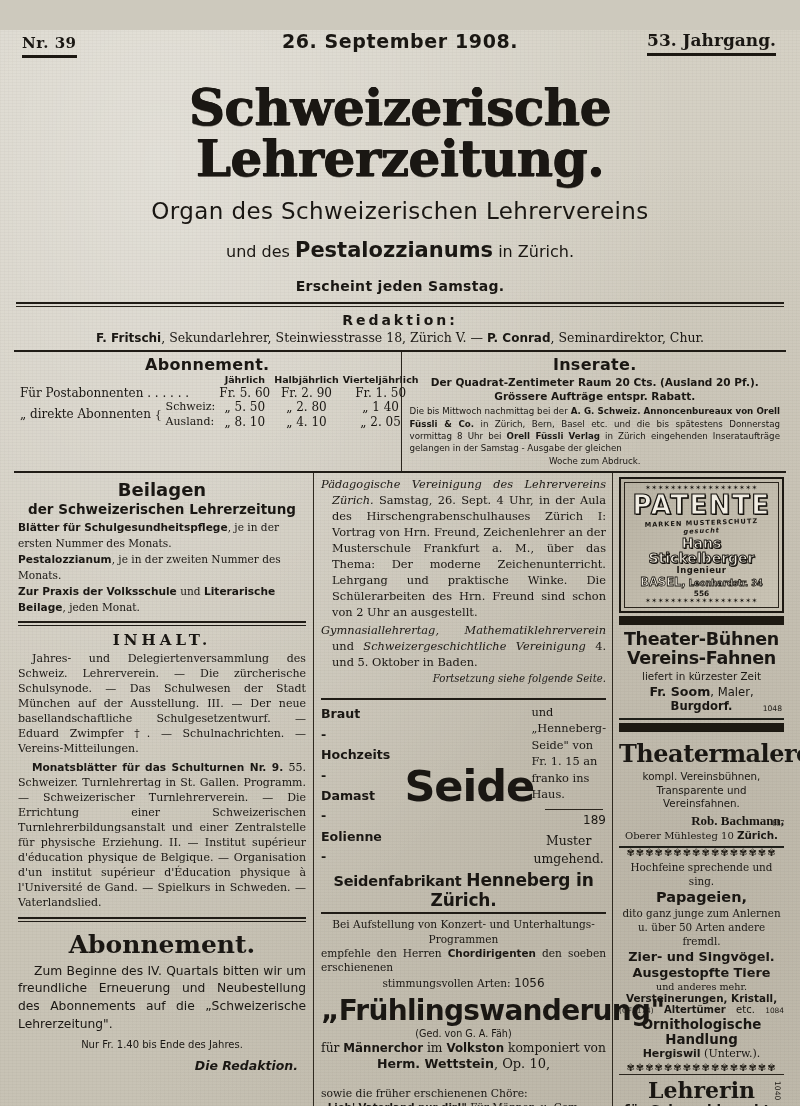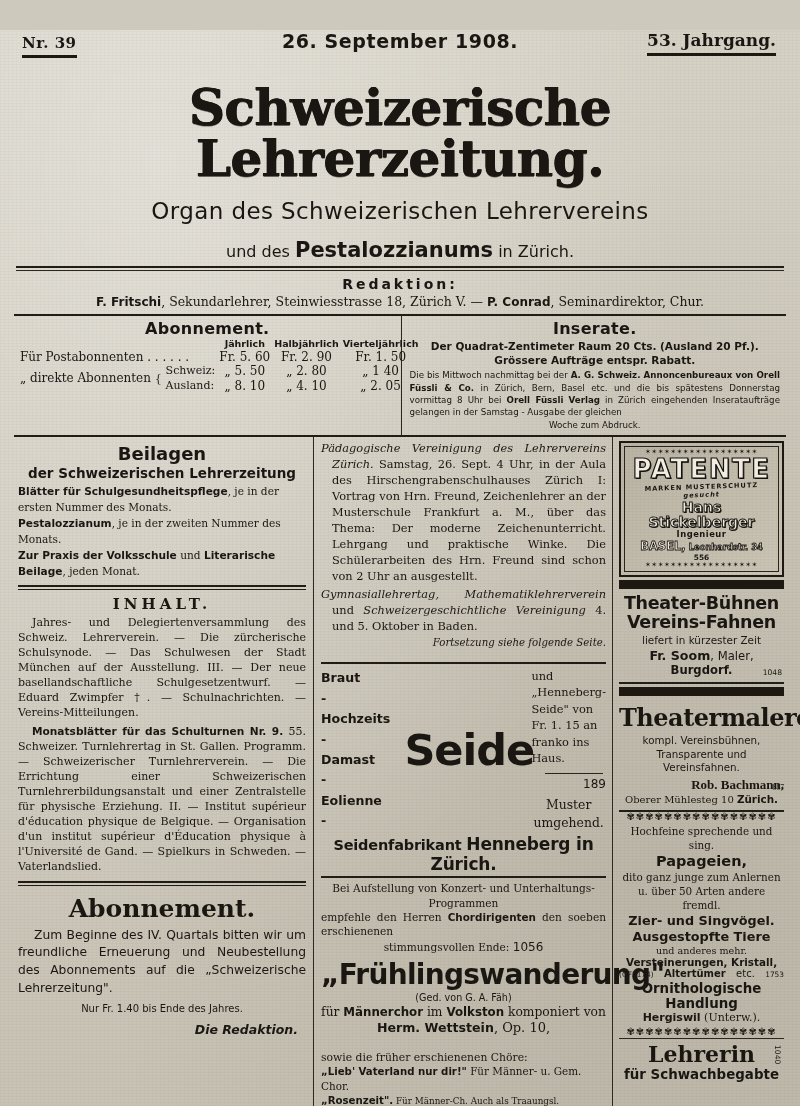--- a/index.html
+++ b/index.html
@@ -322,20 +322,21 @@
     <div class="nr">Nr. 39</div>
     <div class="issue-date">26. September 1908.</div>
     <div class="jahrgang">53. Jahrgang.</div>
   </div>
 
   <div class="masthead-title">Schweizerische Lehrerzeitung.</div>
   <div class="sub1">Organ des Schweizerischen Lehrervereins</div>
   <div class="sub2">
     <span>und des </span><b>Pestalozzianums</b><span> in Zürich.</span>
   </div>
+  <div class="sub3">Erscheint jeden Samstag.</div>
 
   <div class="rule-thick"></div>
   <div class="rule-thin"></div>
 
   <div class="redaktion-head">Redaktion:</div>
   <div class="redaktion-line">
     <b>F. Fritschi</b><span>, Sekundarlehrer, Steinwiesstrasse 18, Zürich V. — </span><b>P. Conrad</b><span>, Seminardirektor, Chur.</span>
   </div>
 
   <div class="band">
@@ -446,21 +447,21 @@
         </div>
         <div class="seide-foot">
           <span class="sm">Seidenfabrikant </span><span>Henneberg in Zürich.</span>
         </div>
       </div>
 
       <div class="fr-ad">
         <div class="fr-lead">
           <span class="c">Bei Aufstellung von Konzert- und Unterhaltungs-Programmen</span>
           <span>empfehle den Herren </span><b>Chordirigenten</b><span> den soeben erschienenen</span>
-          <span class="c"><span>stimmungsvollen Ende:</span> <span class="ad-code" style="display:inline">1056</span></span>
+          <span class="c"><span>stimmungsvollen Arten:</span> <span class="ad-code" style="display:inline">1056</span></span>
         </div>
         <div class="fr-title">„Frühlingswanderung"</div>
         <div class="fr-ged">(Ged. von G. A. Fäh)</div>
         <div class="fr-fur">
           <span>für </span><b>Männerchor</b><span> im </span><b>Volkston</b><span> komponiert von</span>
         </div>
         <div class="fr-komp">
           <b>Herm. Wettstein</b><span>, Op. 10,</span>
         </div>
         <div class="fr-sowie">sowie die früher erschienenen Chöre:</div>
@@ -524,21 +525,21 @@
         <div class="bird-b">Papageien,</div>
         <div class="bird-l">dito ganz junge zum Anlernen u. über 50 Arten andere fremdl.</div>
         <div class="bird-b2">Zier- und Singvögel.</div>
         <div class="bird-b2">Ausgestopfte Tiere</div>
         <div class="bird-sm">und anderes mehr.</div>
         <div class="bird-vk">Versteinerungen,  Kristall,</div>
         <div class="bird-alt">
           <span class="chf">(OF2174)</span>
           <span style="font-weight:bold">Altertümer</span>
           <span> etc.</span>
-          <span class="code">1753</span>
+          <span class="code">1084</span>
         </div>
         <div class="bird-orn">Ornithologische Handlung</div>
         <div class="bird-loc">
           <b>Hergiswil</b><span> (Unterw.).</span>
         </div>
       </div>
 
       <div class="star-band">✾✾✾✾✾✾✾✾✾✾✾✾✾✾✾✾</div>
       <div class="rule-thin" style="margin:1px 0 0 0"></div>
 

